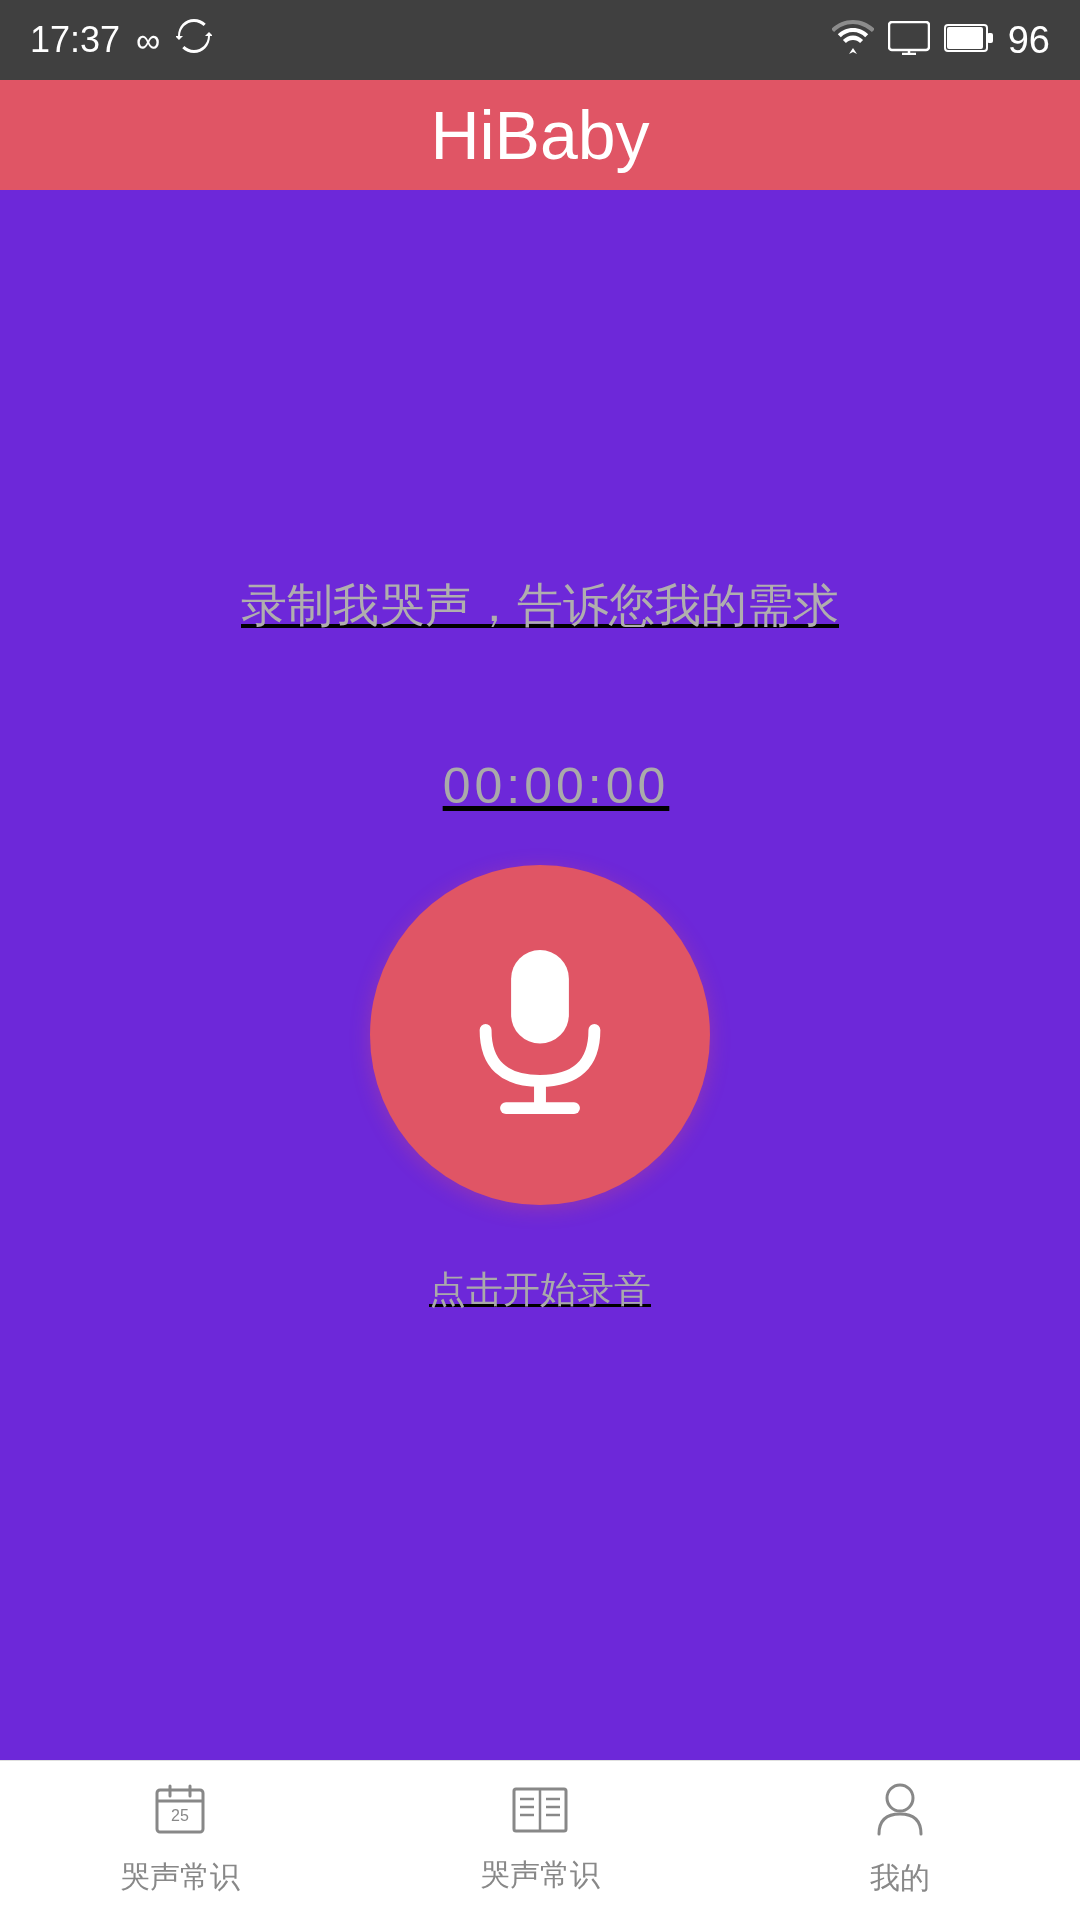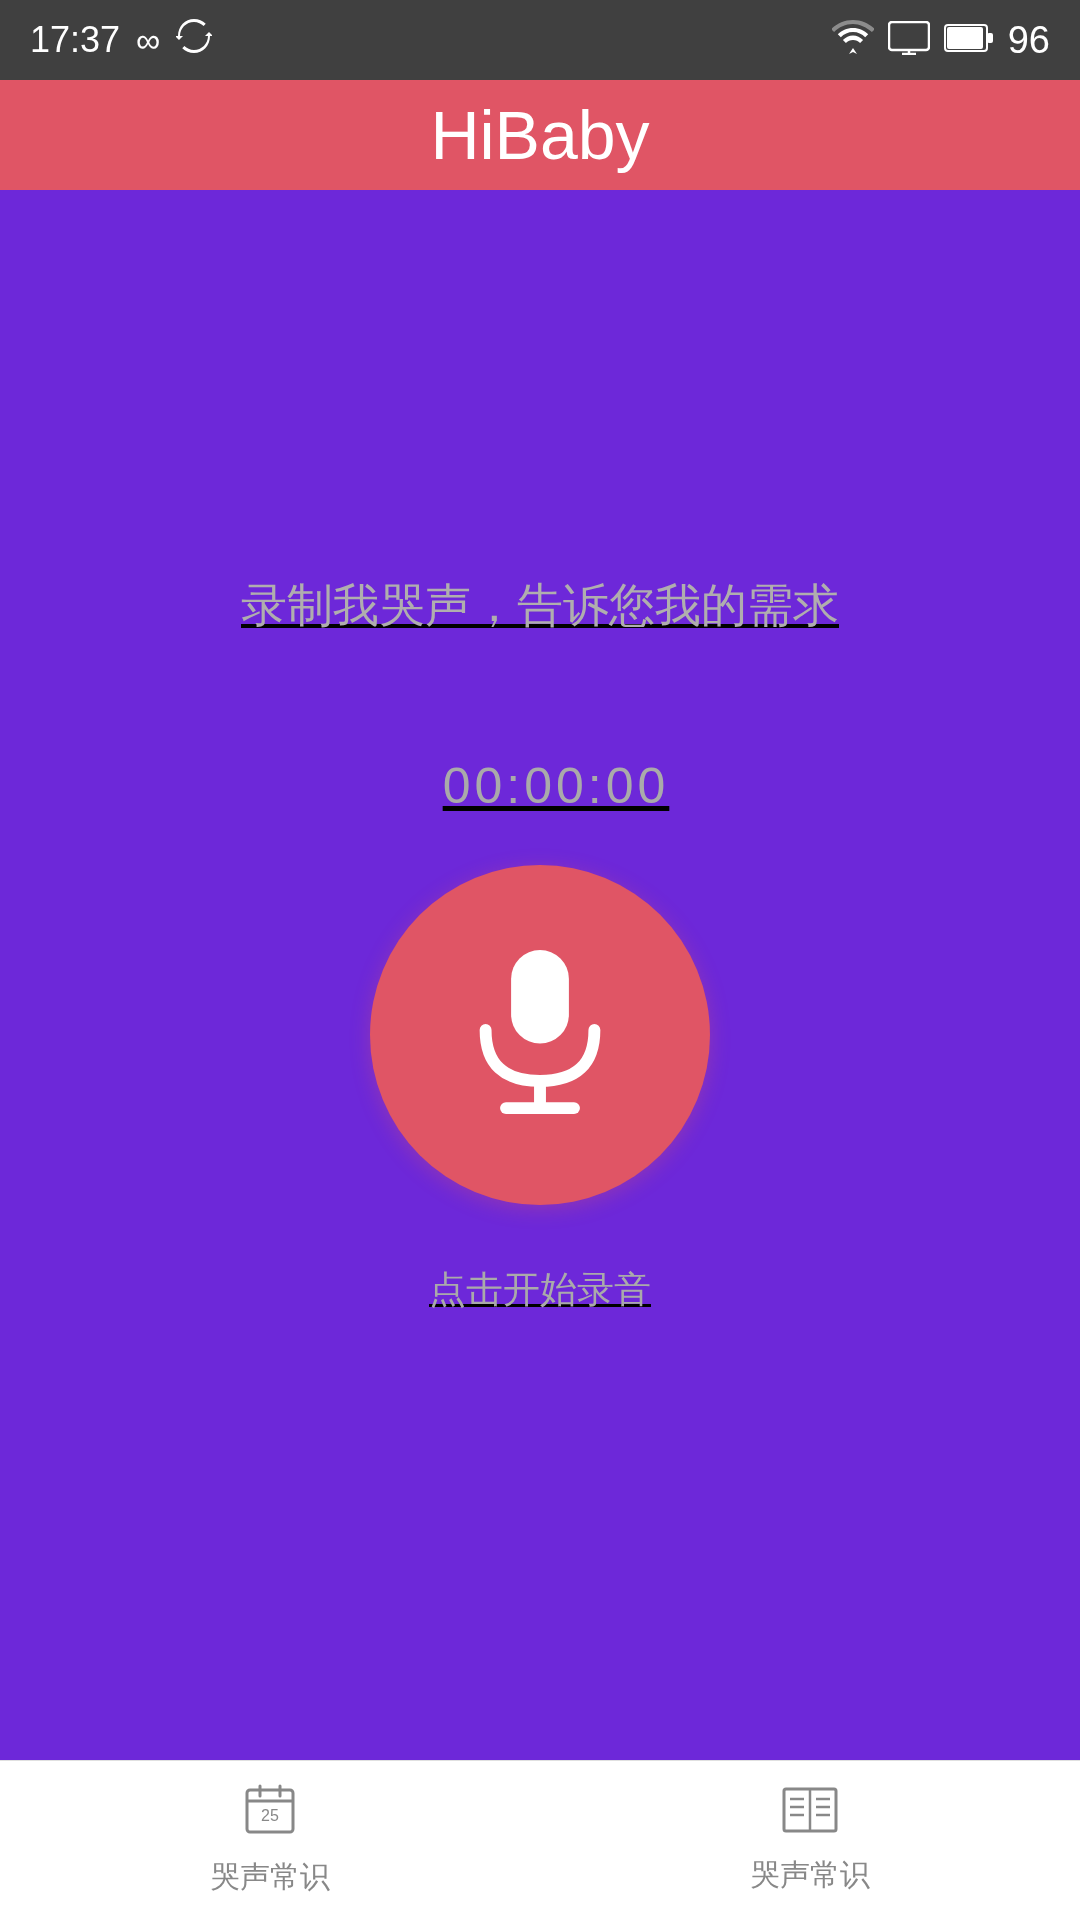--- a/index.html
+++ b/index.html
@@ -269,13 +269,22 @@
         <line x1="8" y1="20" x2="22" y2="20" stroke="#888" stroke-width="2.5"></line>
         <line x1="8" y1="28" x2="22" y2="28" stroke="#888" stroke-width="2.5"></line>
         <line x1="34" y1="12" x2="48" y2="12" stroke="#888" stroke-width="2.5"></line>
         <line x1="34" y1="20" x2="48" y2="20" stroke="#888" stroke-width="2.5"></line>
         <line x1="34" y1="28" x2="48" y2="28" stroke="#888" stroke-width="2.5"></line>
       </svg>
     </span>
     <span class="nav-label">哭声常识</span>
   </div>
 
+  <div class="nav-item">
+    <span class="nav-icon">
+      <svg width="46" height="54" viewBox="0 0 46 54" fill="#888" xmlns="http://www.w3.org/2000/svg">
+        <circle cx="23" cy="16" r="13" fill="none" stroke="#888" stroke-width="3"></circle>
+        <path d="M2 52 Q2 32 23 32 Q44 32 44 52" stroke="#888" stroke-width="3" fill="none" stroke-linecap="round"></path>
+      </svg>
+    </span>
+    <span class="nav-label">我的</span>
+  </div>
 </div>
 
 </body></html>

